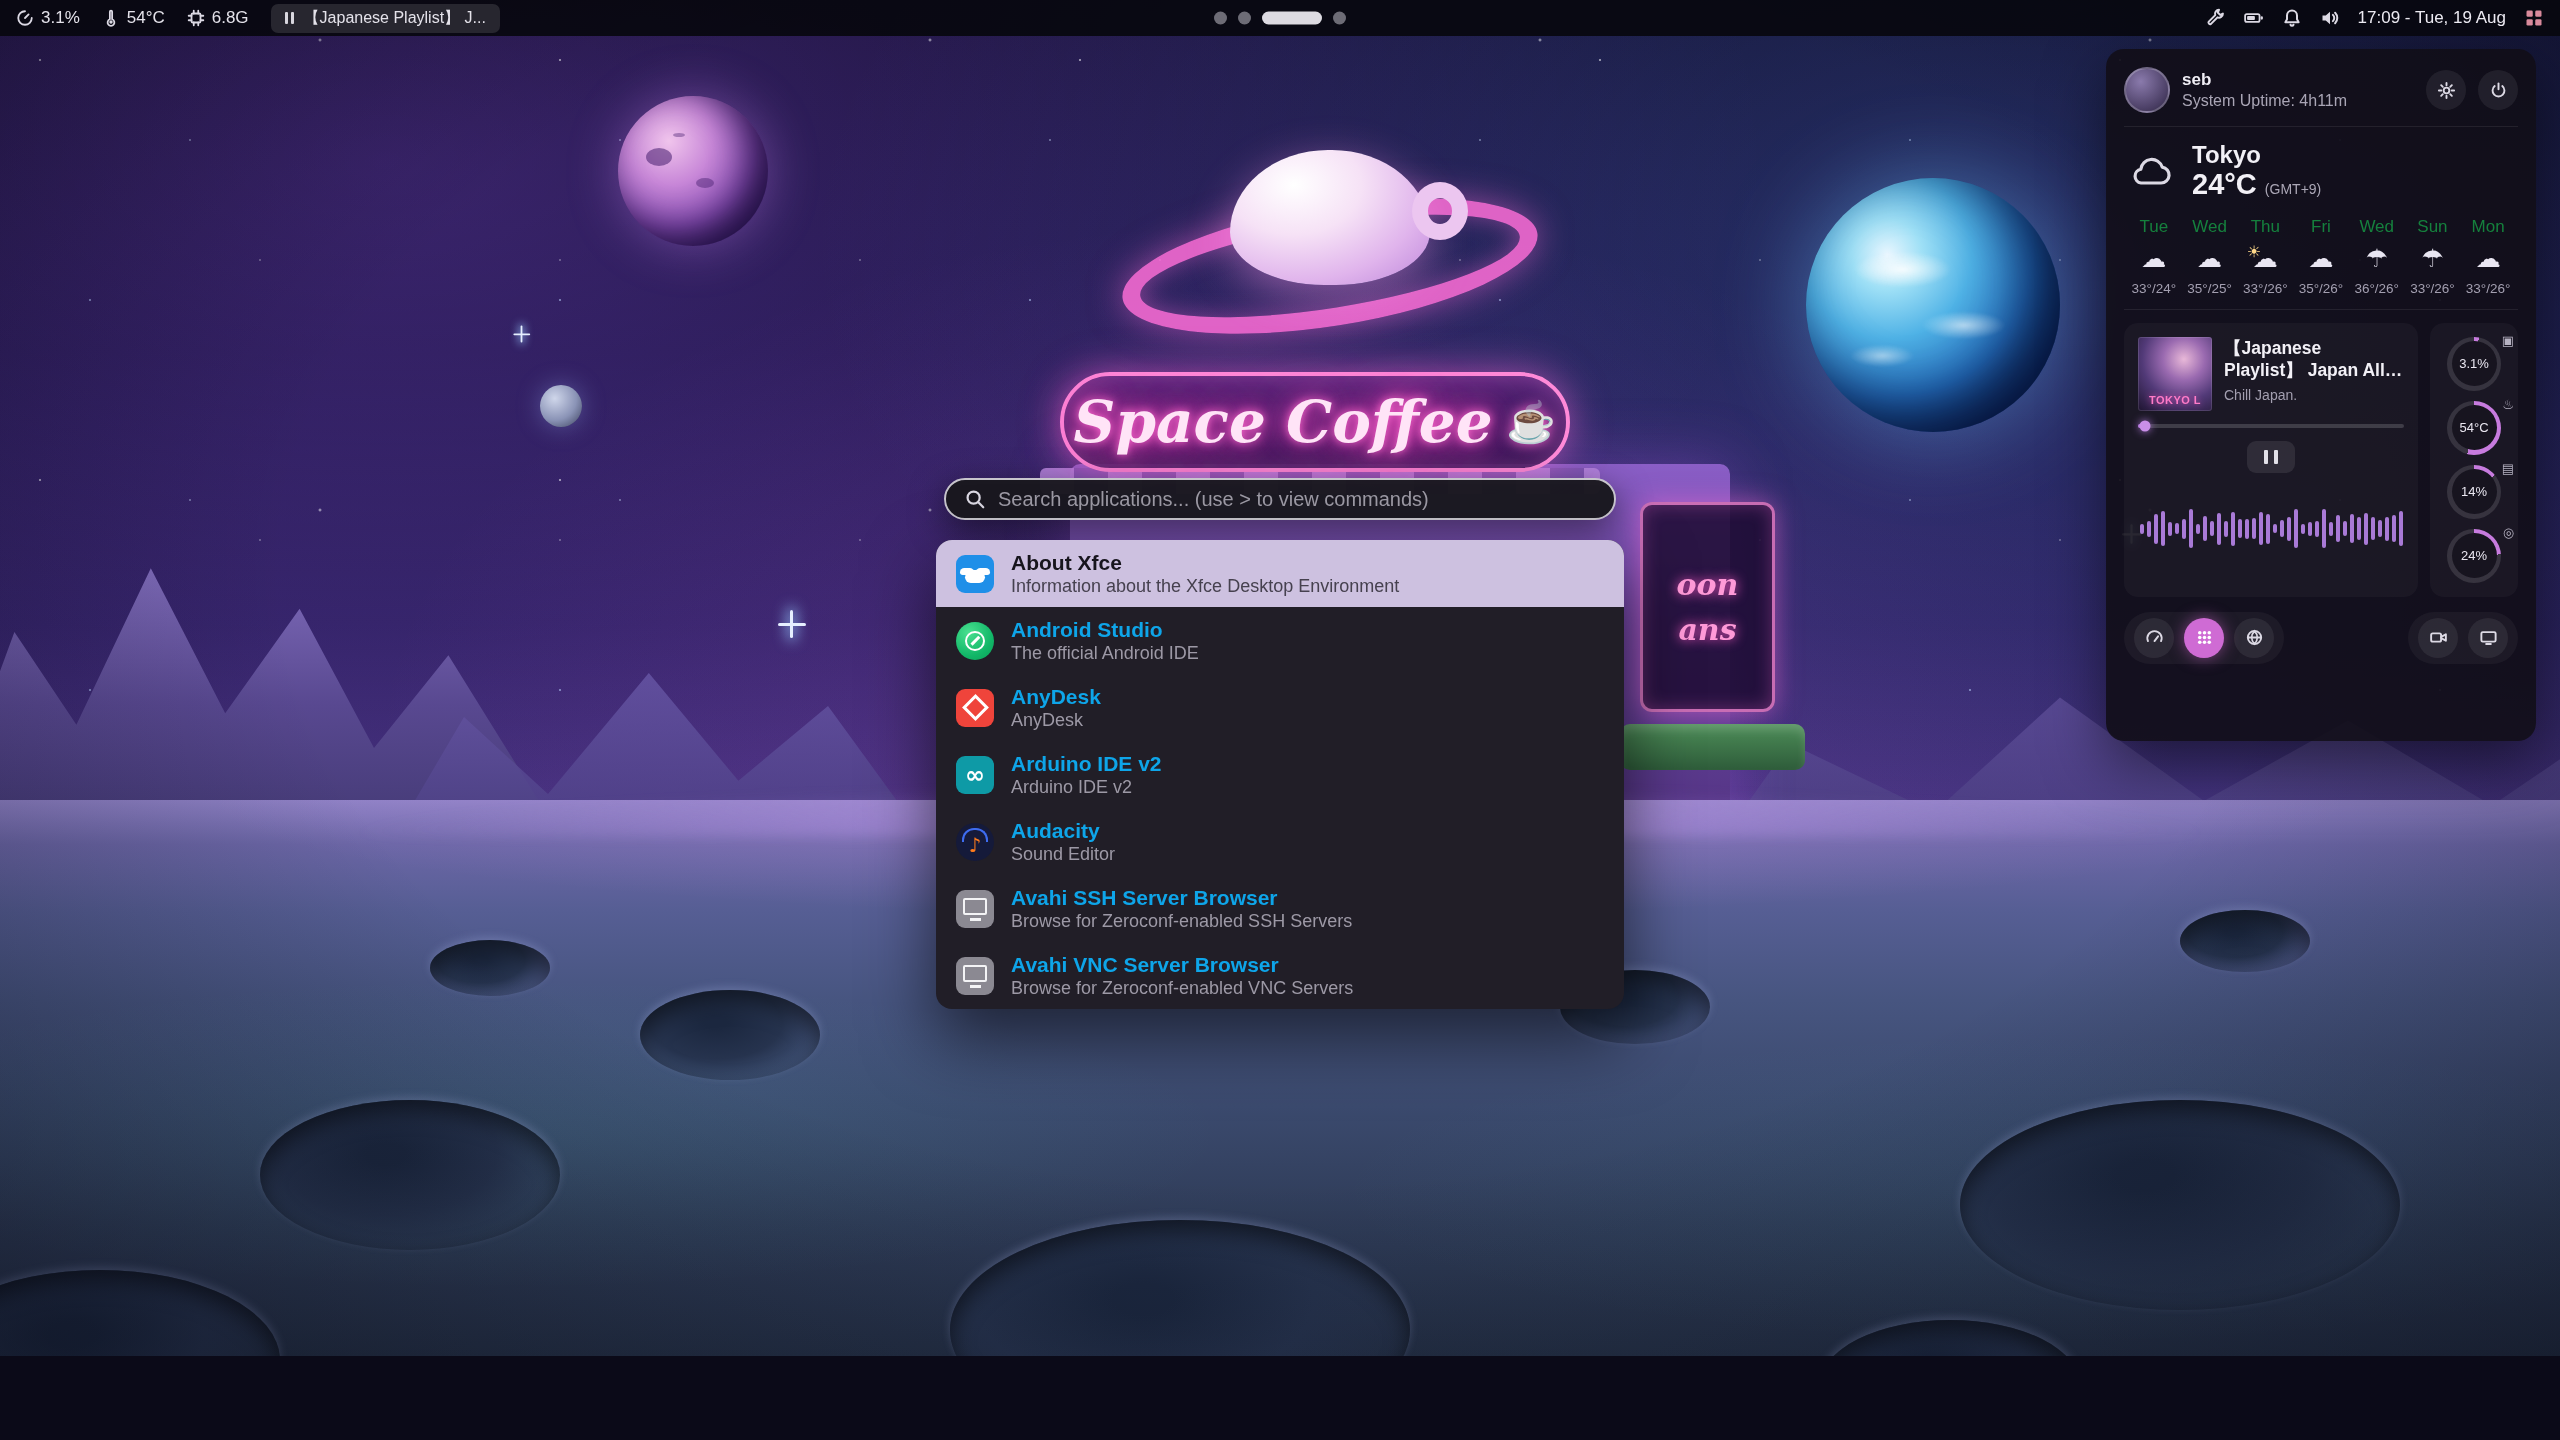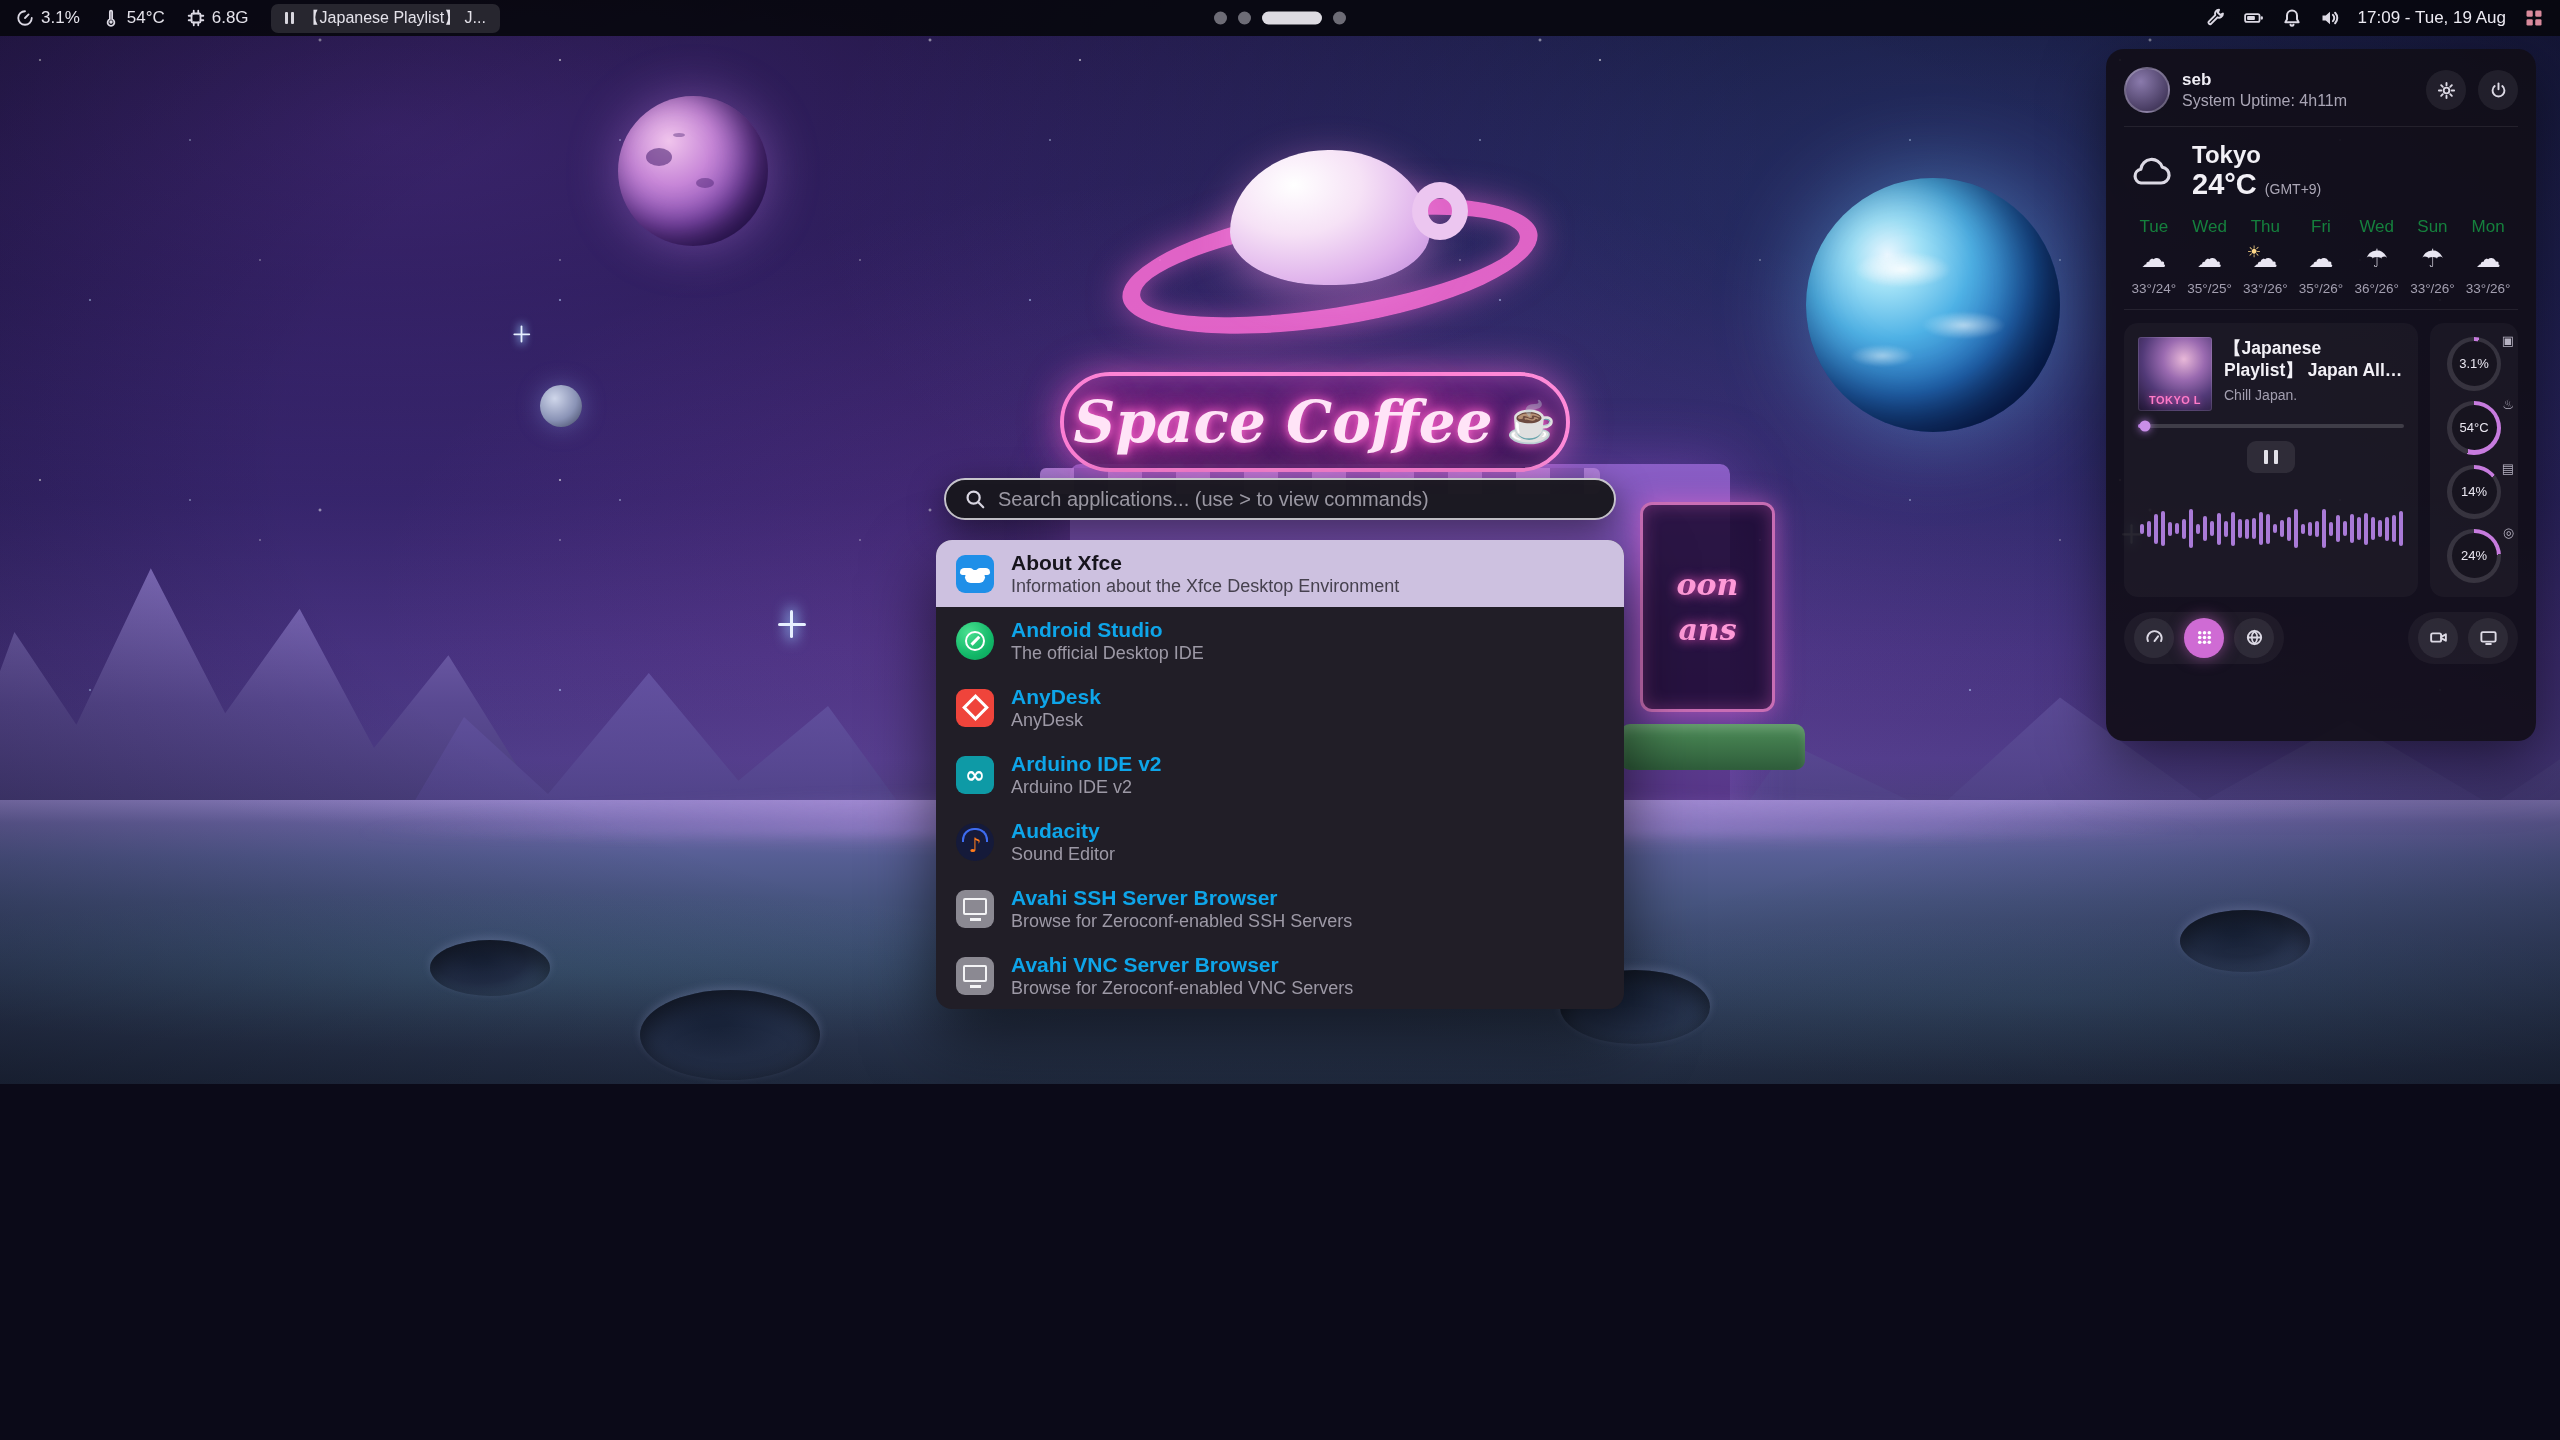--- a/index.html
+++ b/index.html
@@ -1,21 +1,21 @@
 <!DOCTYPE html>
 <html><head>
 <meta charset="utf-8">
 <style>
   * { box-sizing: border-box; margin: 0; padding: 0; }
   html,body { width:2560px; height:1440px; }
   body {
     font-family: "Liberation Sans", sans-serif;
     background:#0b0a18; overflow:hidden; color:#e8e6ee;
   }
-  .screen { position:relative; width:2560px; height:1084px; overflow:hidden; }
+  .screen { position:relative; width:2560px; height:1356px; overflow:hidden; }
 
   
   .wallpaper { position:absolute; inset:0; }
   .sky { position:absolute; inset:0;
     background:
       radial-gradient(ellipse at 78% 18%, rgba(90,150,255,0.22), transparent 42%),
       radial-gradient(ellipse at 15% 12%, rgba(160,90,255,0.25), transparent 45%),
       radial-gradient(ellipse at 50% 55%, rgba(200,90,230,0.18), transparent 50%),
       linear-gradient(180deg,#120e2e 0%,#1b1442 26%,#2b1f5c 46%,#43307a 60%,#4e3c88 70%,#42406e 80%,#37486c 100%);
   }
@@ -406,21 +406,21 @@
         <span class="result-text">
           <span class="result-title">About Xfce</span>
           <span class="result-sub">Information about the Xfce Desktop Environment</span>
         </span>
       </div>
 
       <div class="result-row">
         <span class="app-icon android-studio-icon"></span>
         <span class="result-text">
           <span class="result-title">Android Studio</span>
-          <span class="result-sub">The official Desktop IDE</span>
+          <span class="result-sub">The official Android IDE</span>
         </span>
       </div>
 
       <div class="result-row">
         <span class="app-icon anydesk-icon"></span>
         <span class="result-text">
           <span class="result-title">AnyDesk</span>
           <span class="result-sub">AnyDesk</span>
         </span>
       </div>

